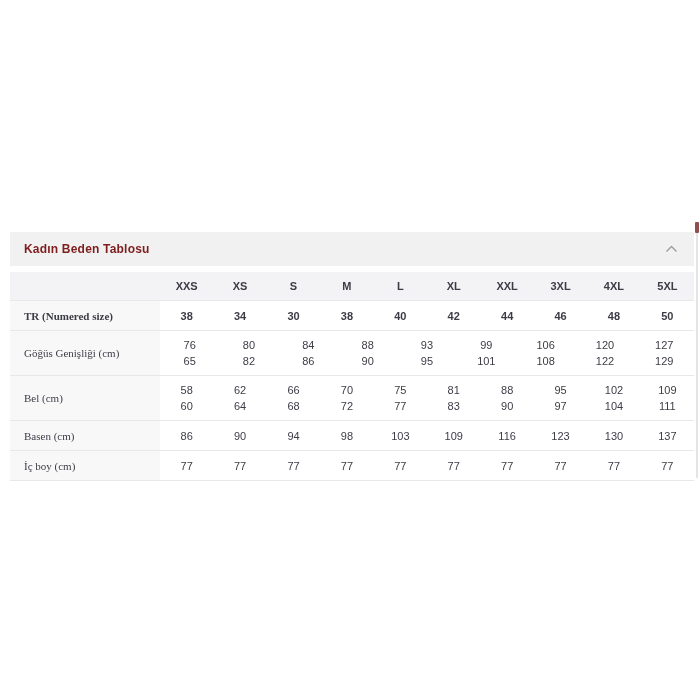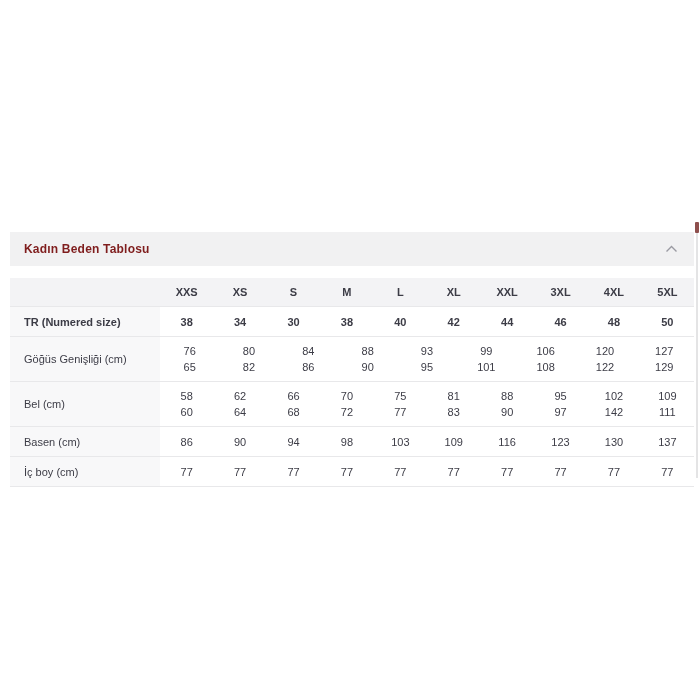--- a/index.html
+++ b/index.html
@@ -17,32 +17,32 @@
     padding:0 14px;box-sizing:border-box;cursor:pointer;
   }
   .panel-title{
     font-size:12px;font-weight:bold;color:#7f1d1d;letter-spacing:.2px;
   }
   .chevron{
     margin-left:auto;display:flex;align-items:center;padding-right:2px;
   }
   
   .size-table{
-    margin-top:12px;font-size:11px;color:#3c3c46;
+    margin-top:6px;font-size:11px;color:#3c3c46;
     border-bottom:1px solid #e8e8ea;
   }
   .trow{display:flex;align-items:stretch;}
   .cell{
     flex:1;display:flex;align-items:center;justify-content:center;
     text-align:center;white-space:pre-line;line-height:16px;
     padding:6px 2px;box-sizing:border-box;min-height:29px;
   }
   .cell.label{
     flex:0 0 150px;justify-content:flex-start;text-align:left;
-    padding-left:14px;background:#f8f8f9;
+    padding-left:14px;background:#f8f8f9;font-family:Liberation Serif, serif;
   }
   .thead{background:#f3f3f5;font-weight:bold;}
   .thead .cell{min-height:28px;padding:5px 2px;}
   .thead .cell.label{background:transparent;}
   .tbody .trow{border-top:1px solid #e8e8ea;}
   .tbody .trow:first-child .cell{font-weight:bold;}
   
   .scroll-track{
     position:absolute;right:2px;top:222px;width:2px;height:256px;
     background:#e4e4e5;
@@ -129,21 +129,21 @@
 72</div>
           <div class="cell">75
 77</div>
           <div class="cell">81
 83</div>
           <div class="cell">88
 90</div>
           <div class="cell">95
 97</div>
           <div class="cell">102
-142</div>
+104</div>
           <div class="cell">109
 111</div>
         </div>
         <div class="trow">
           <div class="cell label">Basen (cm)</div>
           <div class="cell">86</div>
           <div class="cell">90</div>
           <div class="cell">94</div>
           <div class="cell">98</div>
           <div class="cell">103</div>

